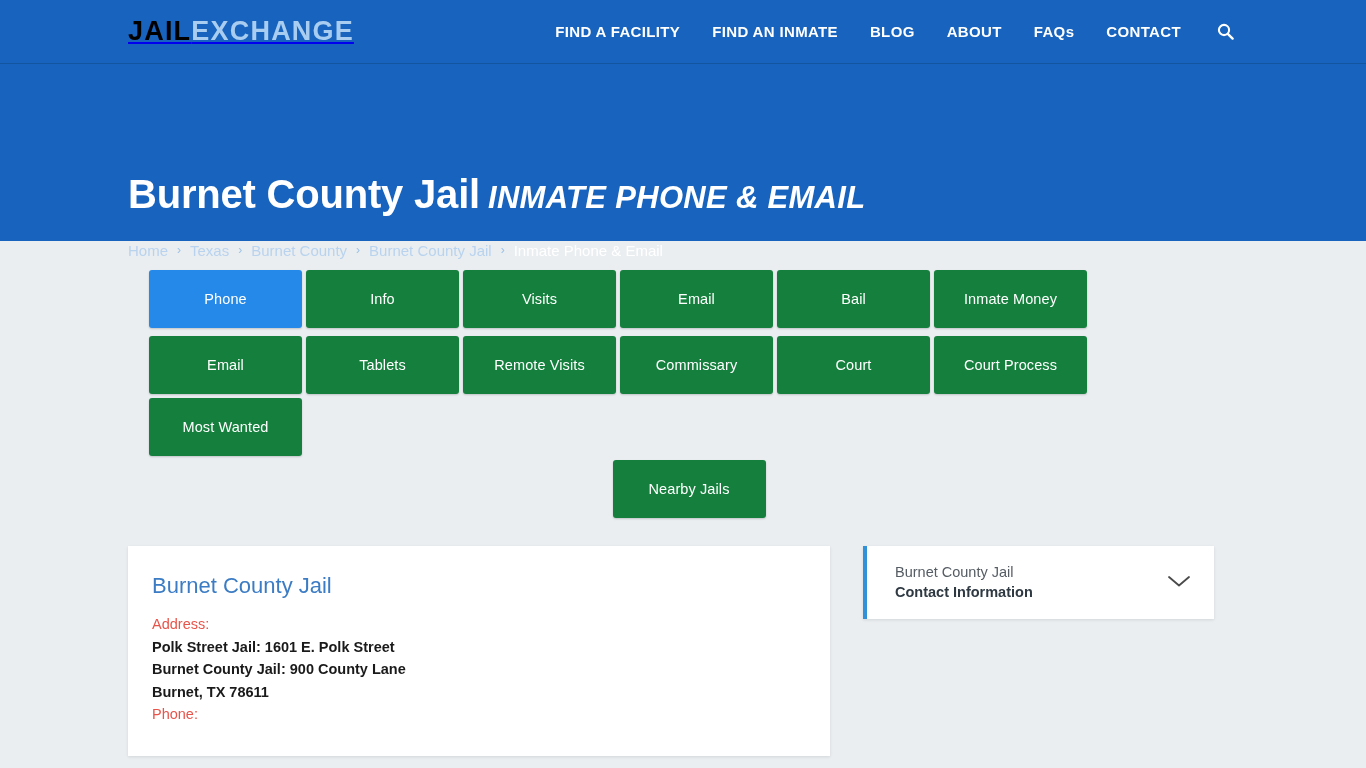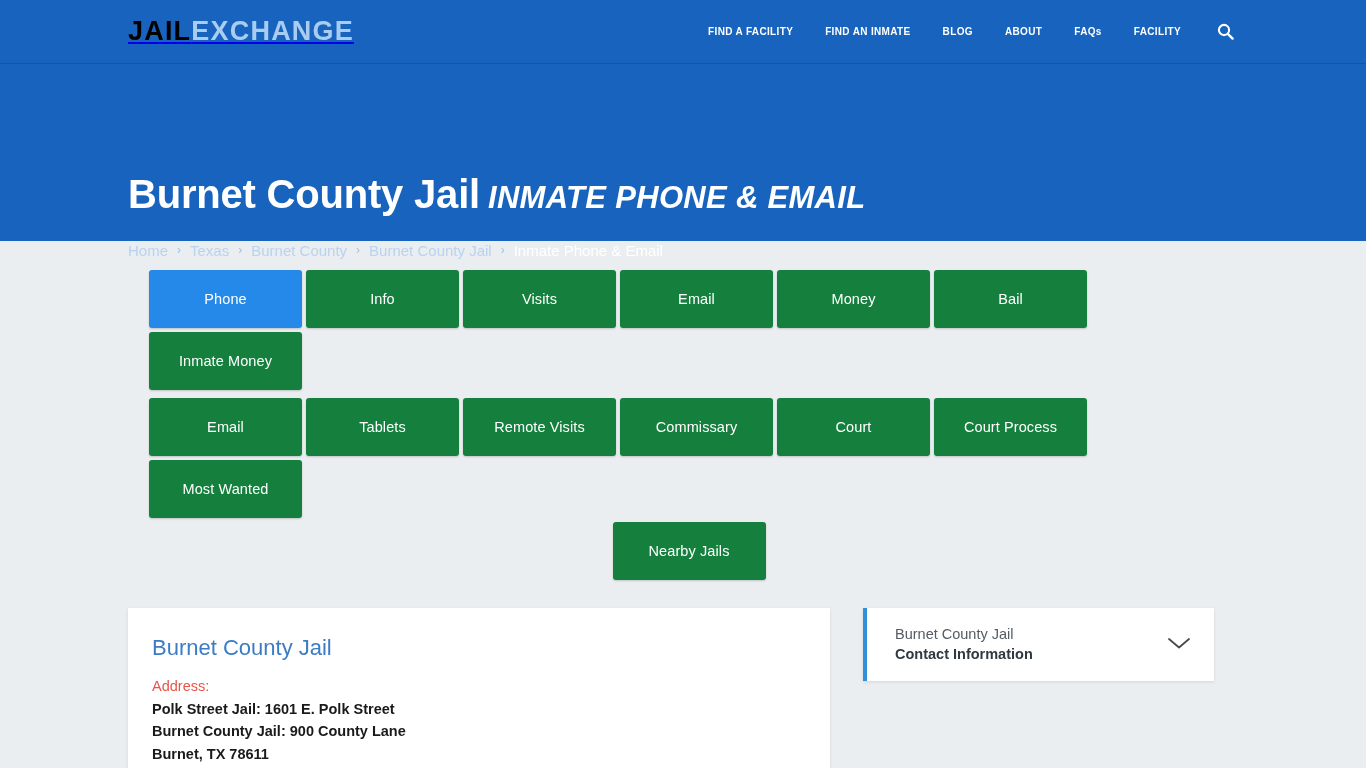--- a/index.html
+++ b/index.html
@@ -60,21 +60,21 @@
   .logo .jail { color: #000000; }
   .logo .exchange { color: #a9cdf0; }
 
   .nav {
     display: flex;
     align-items: center;
     gap: 0;
   }
   .nav-item {
     color: #ffffff;
-    font-size: 10px;
+    font-size: 15px;
     font-weight: bold;
     letter-spacing: 0.35px;
     text-decoration: none;
     padding: 0 16px;
     white-space: nowrap;
     line-height: 64px;
   }
   .nav-search {
     padding: 0 4px 0 20px;
     display: flex;
@@ -238,21 +238,21 @@
         <a class="logo" href="#">
           <span class="jail">JAIL</span><span class="exchange">EXCHANGE</span>
         </a>
 
         <nav class="nav">
           <a class="nav-item" href="#">FIND A FACILITY</a>
           <a class="nav-item" href="#">FIND AN INMATE</a>
           <a class="nav-item" href="#">BLOG</a>
           <a class="nav-item" href="#">ABOUT</a>
           <a class="nav-item" href="#">FAQs</a>
-          <a class="nav-item" href="#">FACILITY</a>
+          <a class="nav-item" href="#">CONTACT</a>
           <span class="nav-search">
             <svg width="17" height="17" viewBox="0 0 17 17" aria-hidden="true">
               <circle cx="7" cy="7" r="5.1" fill="none" stroke="#ffffff" stroke-width="2.1"></circle>
               <line x1="10.8" y1="10.8" x2="15.6" y2="15.6" stroke="#ffffff" stroke-width="2.4" stroke-linecap="round"></line>
             </svg>
           </span>
         </nav>
 
       </div>
     </div>
@@ -275,21 +275,20 @@
       </div>
     </div>
 
   </div>
 
   <div class="tabs">
     <button class="tab active">Phone</button>
     <button class="tab">Info</button>
     <button class="tab">Visits</button>
     <button class="tab">Email</button>
-    <button class="tab">Money</button>
     <button class="tab">Bail</button>
     <button class="tab">Inmate Money</button>
 
     <div class="row-break"></div>
 
     <button class="tab">Email</button>
     <button class="tab">Tablets</button>
     <button class="tab">Remote Visits</button>
     <button class="tab">Commissary</button>
     <button class="tab">Court</button>

